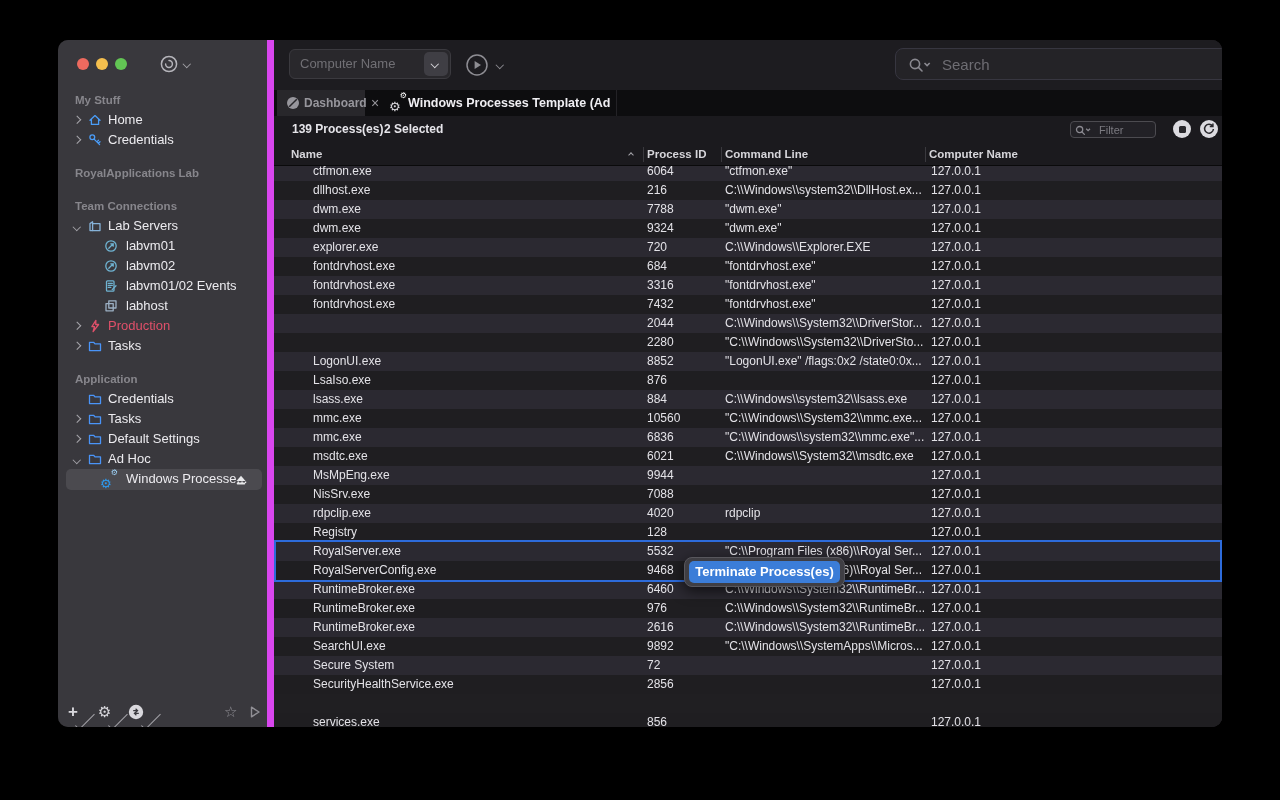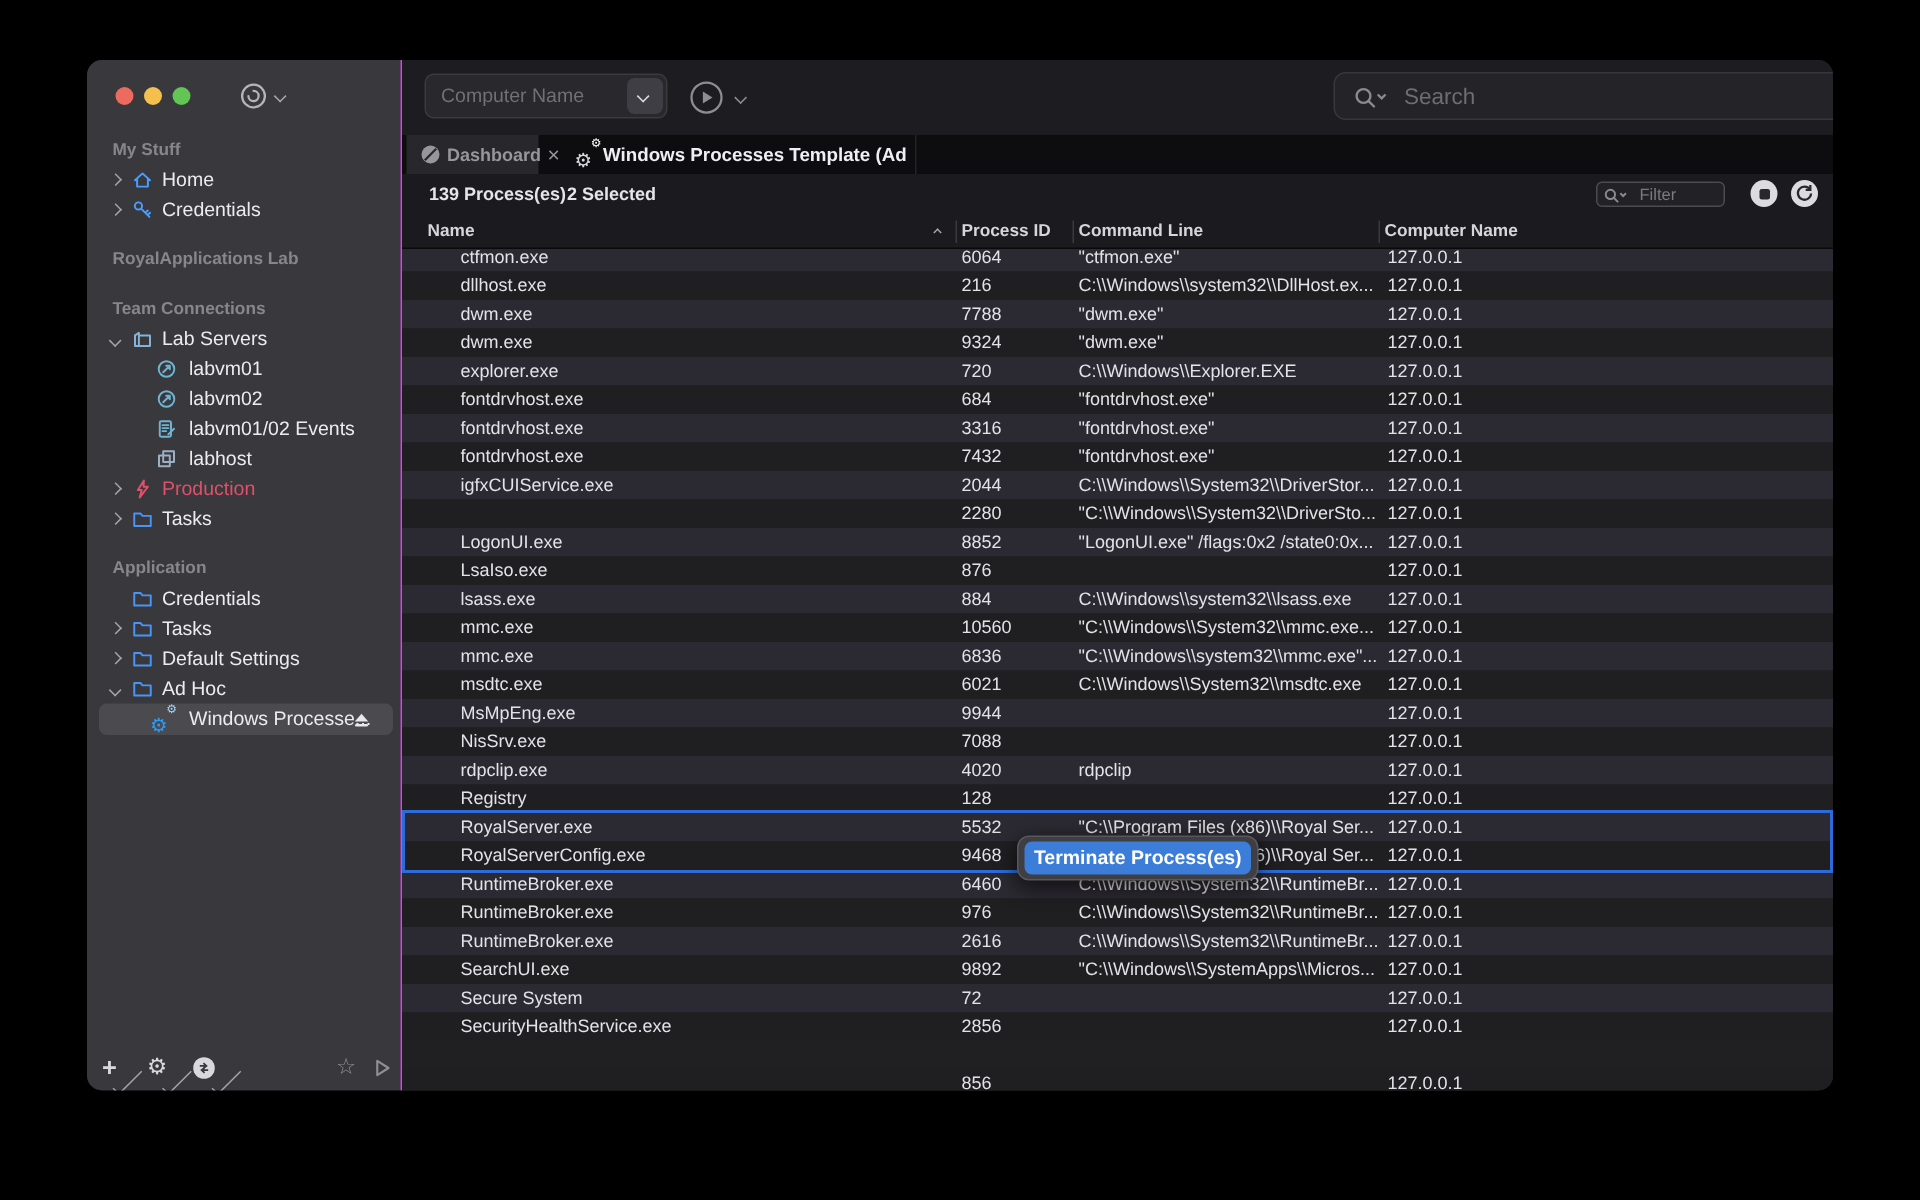--- a/index.html
+++ b/index.html
@@ -19,21 +19,21 @@
   .chev.right{transform:rotate(-45deg);}
   .chev.down{transform:rotate(45deg);}
   .chev.up{transform:rotate(-135deg);}
   .chev.sm{width:4px;height:4px;border-width:1.4px;}
   .gearwrap{position:relative;display:inline-block;width:16px;height:15px;}
   .gearwrap .g1{position:absolute;left:0;bottom:-2px;line-height:1;}
   .gearwrap .g2{position:absolute;right:-2px;top:-4px;line-height:1;}
   .sb-bottom{position:absolute;left:0;right:0;bottom:4px;height:22px;color:#d9d8dd;}
   .sb-bottom span{position:absolute;top:0;height:22px;line-height:22px;}
   
-  .main{position:absolute;left:209px;top:0;right:0;bottom:0;background:#201f22;border-left:1px solid #d946ef;padding-left:28px;}
+  .main{position:absolute;left:209px;top:0;right:0;bottom:0;background:#201f22;border-left:7px solid #d946ef;padding-left:28px;}
   .toolbar{position:absolute;top:0;left:0;right:0;height:50px;background:#1d1c20;}
   .cn-field{position:absolute;left:15px;top:9px;width:162px;height:30px;background:#29282c;
     border:1px solid #3b3a3f;border-radius:6px;}
   .cn-field .ph{position:absolute;left:10px;top:0;line-height:28px;font-size:13px;color:#717075;}
   .cn-drop{position:absolute;right:2px;top:2px;bottom:2px;width:24px;background:#3f3e44;border-radius:5px;}
   .cn-drop .chev{position:absolute;left:8px;top:9px;border-color:#dcdbe0;}
   .search-field{position:absolute;left:621px;top:8px;width:384px;height:32px;background:#242327;
     border:1px solid #373640;border-radius:8px;}
   .search-field input{position:absolute;left:44px;top:1px;right:8px;height:28px;background:transparent;
     border:none;outline:none;color:#ddd;font-size:15px;font-family:inherit;}
@@ -393,21 +393,20 @@
         </div>
         <div class="trow odd" style="top: 129px;">
           <span class="c-icon"></span>
           <span class="c-name">fontdrvhost.exe</span>
           <span class="c-pid">7432</span>
           <span class="c-cmd">"fontdrvhost.exe"</span>
           <span class="c-comp">127.0.0.1</span>
         </div>
         <div class="trow even" style="top: 148px;">
           <span class="c-icon"></span>
-          <span class="c-name">igfxCUIService.exe</span>
           <span class="c-pid">2044</span>
           <span class="c-cmd">C:\\Windows\\System32\\DriverStor...</span>
           <span class="c-comp">127.0.0.1</span>
         </div>
         <div class="trow odd" style="top: 167px;">
           <span class="c-icon"></span>
           <span class="c-pid">2280</span>
           <span class="c-cmd">"C:\\Windows\\System32\\DriverSto...</span>
           <span class="c-comp">127.0.0.1</span>
         </div>
@@ -539,20 +538,21 @@
         </div>
         <div class="trow even" style="top: 528px; margin-top: 36px;">
           <span class="c-icon"></span>
           <span class="c-name">ServerManager.exe</span>
           <span class="c-pid">12068</span>
           <span class="c-cmd">"C:\\Windows\\system32\\ServerMa...</span>
           <span class="c-comp">127.0.0.1</span>
         </div>
         <div class="trow odd" style="top: 547px;">
           <span class="c-icon"></span>
+          <span class="c-name">services.exe</span>
           <span class="c-pid">856</span>
           <span class="c-cmd"></span>
           <span class="c-comp">127.0.0.1</span>
         </div>
         <div class="sel-outline"></div>
       </div>
 
     <div class="popover">
       <div class="terminate-btn">Terminate Process(es)</div>
     </div>

